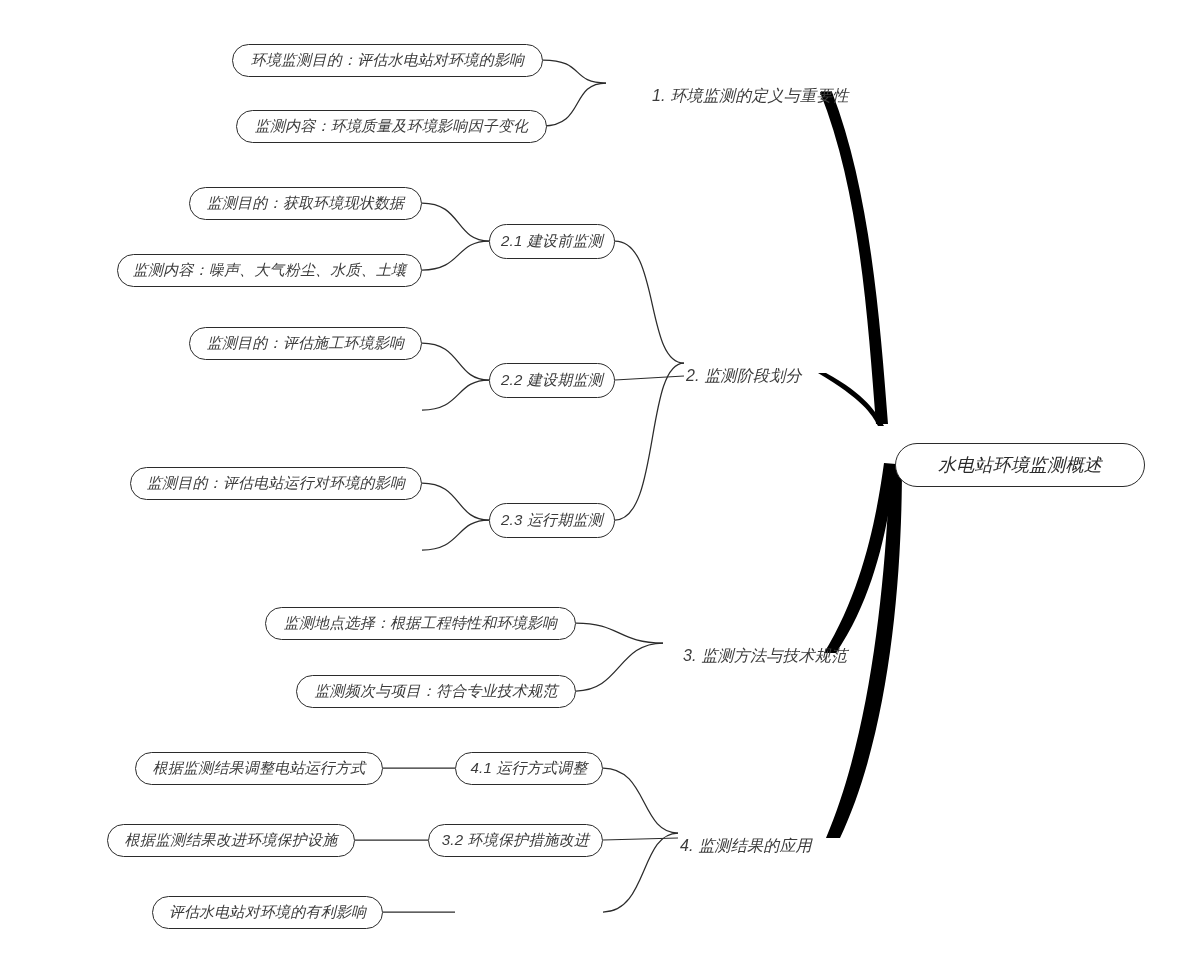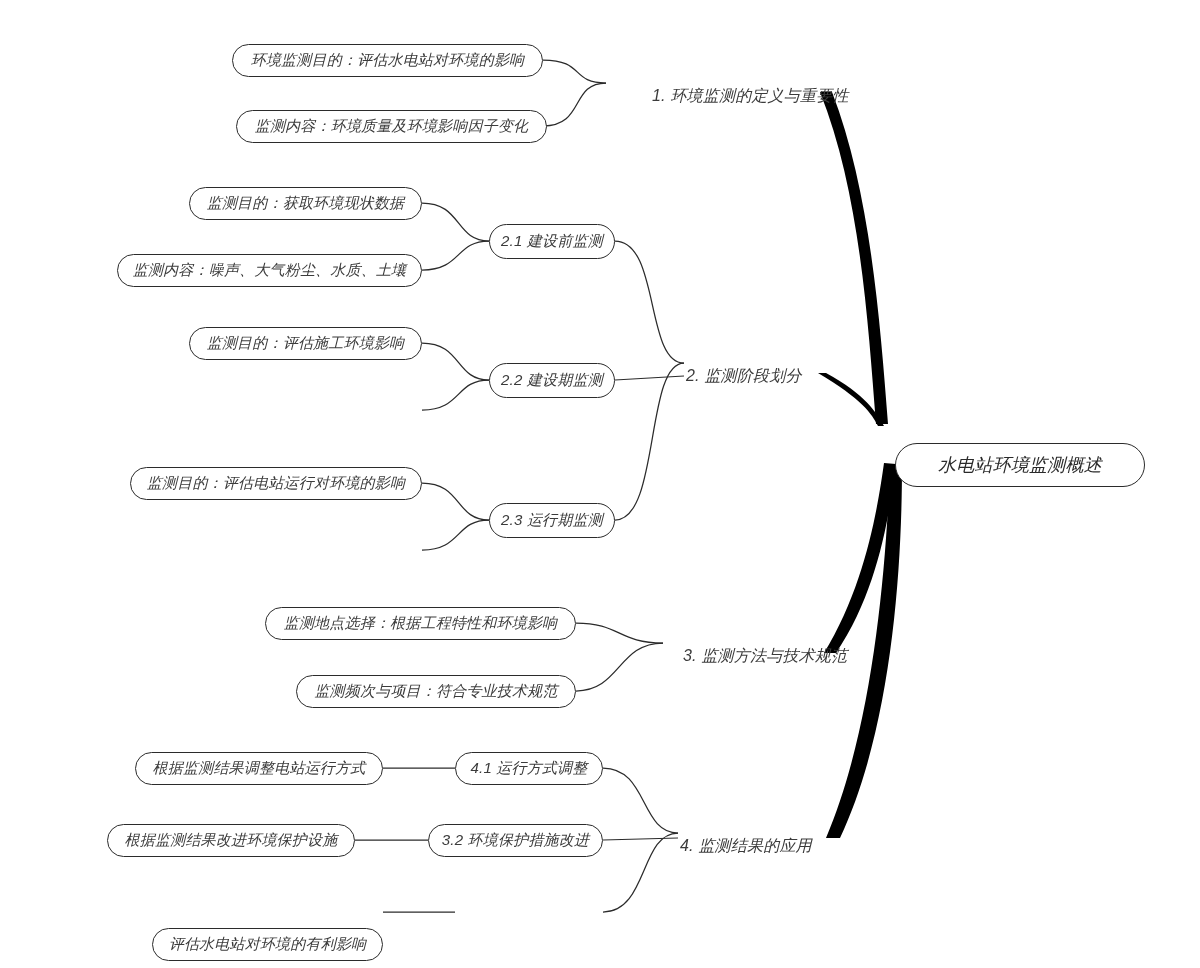--- a/index.html
+++ b/index.html
@@ -176,17 +176,17 @@
     <span>根据监测结果调整电站运行方式</span>
   </div>
 
   <div class="node pill lvl2" style="left:428px; top:824px; width:175px; height:33px;">
     <span>3.2 环境保护措施改进</span>
   </div>
   <div class="node pill lvl3" style="left:107px; top:824px; width:248px; height:33px;">
     <span>根据监测结果改进环境保护设施</span>
   </div>
 
-  <div class="node pill lvl3" style="left:152px; top:928px; width:231px; height:33px;">
+  <div class="node pill lvl3" style="left:152px; top:896px; width:231px; height:33px;">
     <span>评估水电站对环境的有利影响</span>
   </div>
 
 </div>
 
 </body></html>

